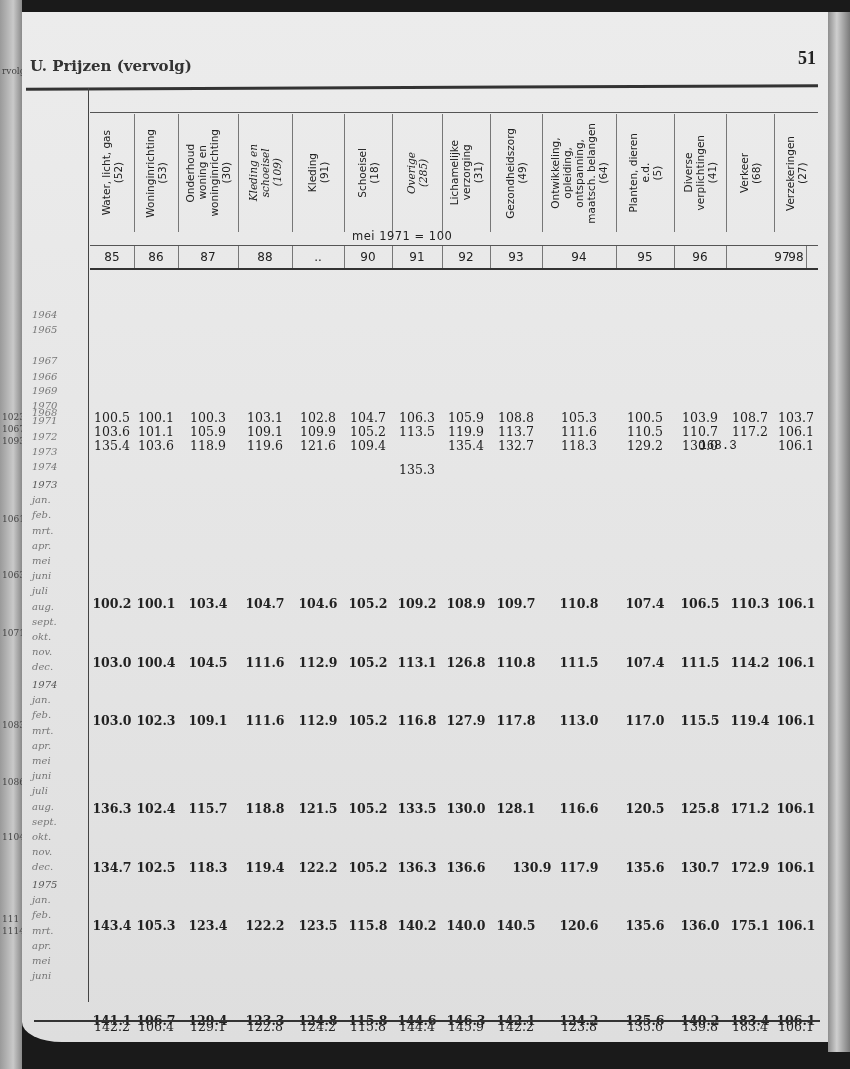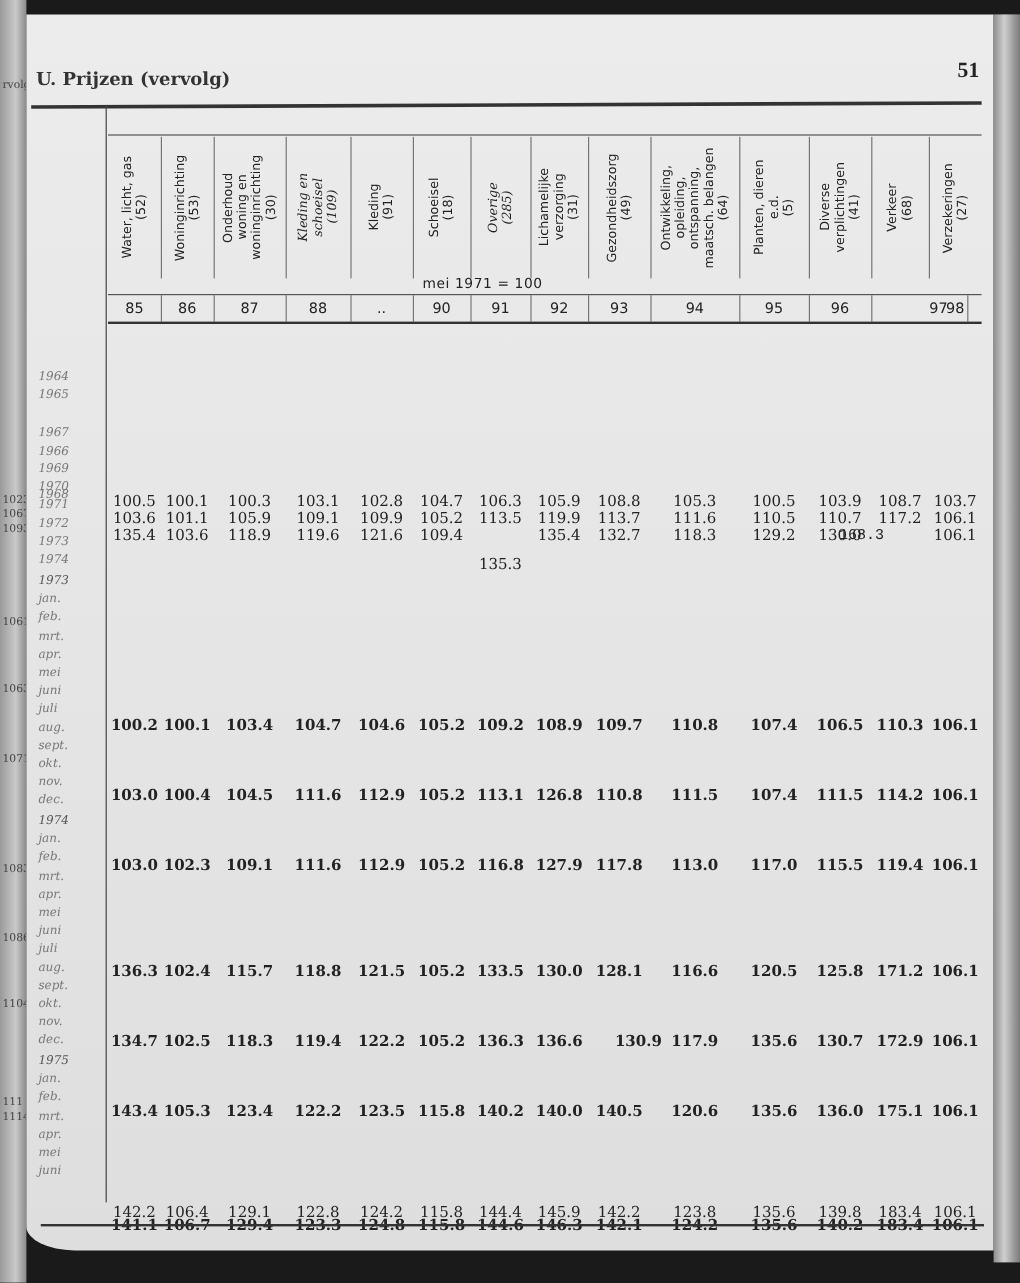--- a/index.html
+++ b/index.html
@@ -389,21 +389,21 @@
           <div class="cell bold" style="left: 254px; width: 48px;">115.8</div>
           <div class="cell bold" style="left: 302px; width: 50px;">140.2</div>
           <div class="cell bold" style="left: 352px; width: 48px;">140.0</div>
           <div class="cell bold" style="left: 400px; width: 52px;">140.5</div>
           <div class="cell bold" style="left: 452px; width: 74px;">120.6</div>
           <div class="cell bold" style="left: 526px; width: 58px;">135.6</div>
           <div class="cell bold" style="left: 584px; width: 52px;">136.0</div>
           <div class="cell bold" style="left: 636px; width: 48px;">175.1</div>
           <div class="cell bold" style="left: 684px; width: 44px;">106.1</div>
         </div>
-        <div class="data-row" style="top: 715px;">
+        <div class="data-row" style="top: 732px;">
           <div class="cell" style="left: 0px; width: 44px;">142.2</div>
           <div class="cell" style="left: 44px; width: 44px;">106.4</div>
           <div class="cell" style="left: 88px; width: 60px;">129.1</div>
           <div class="cell" style="left: 148px; width: 54px;">122.8</div>
           <div class="cell" style="left: 202px; width: 52px;">124.2</div>
           <div class="cell" style="left: 254px; width: 48px;">115.8</div>
           <div class="cell" style="left: 302px; width: 50px;">144.4</div>
           <div class="cell" style="left: 352px; width: 48px;">145.9</div>
           <div class="cell" style="left: 400px; width: 52px;">142.2</div>
           <div class="cell" style="left: 452px; width: 74px;">123.8</div>

